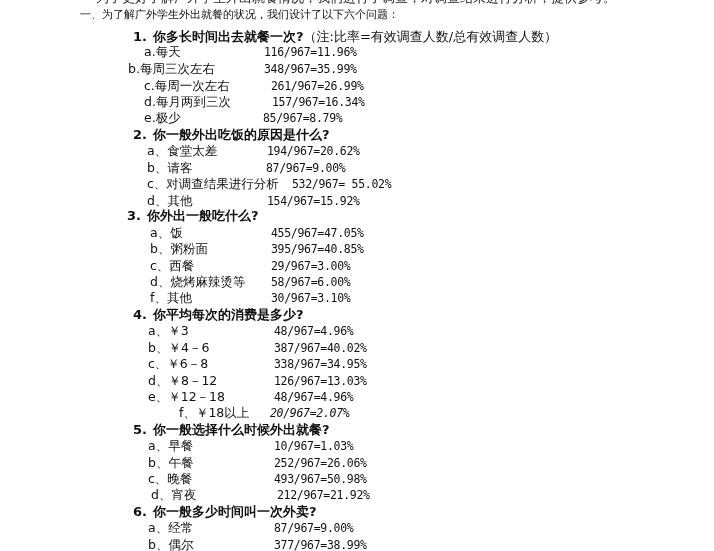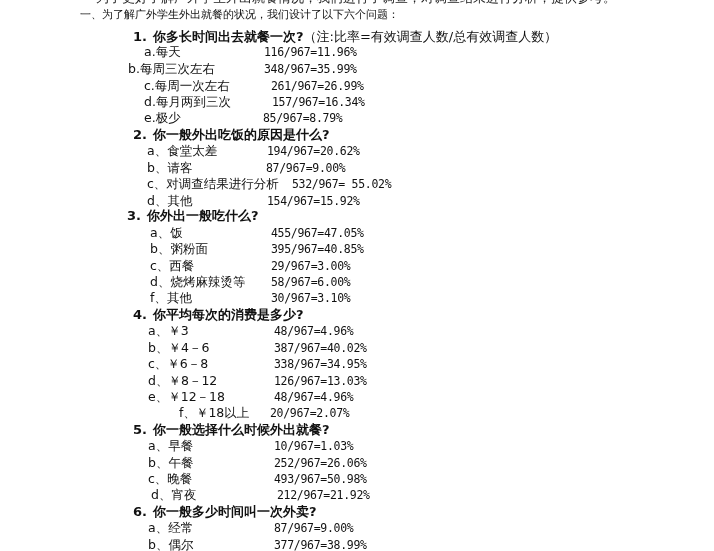--- a/index.html
+++ b/index.html
@@ -69,21 +69,21 @@
   <div class="opt-val" style="top:323px;left:274px;">48/967=4.96%</div>
   <div class="opt-label" style="top:340px;left:148px;">b、￥4－6</div>
   <div class="opt-val" style="top:340px;left:274px;">387/967=40.02%</div>
   <div class="opt-label" style="top:356px;left:148px;">c、￥6－8</div>
   <div class="opt-val" style="top:356px;left:274px;">338/967=34.95%</div>
   <div class="opt-label" style="top:373px;left:148px;">d、￥8－12</div>
   <div class="opt-val" style="top:373px;left:274px;">126/967=13.03%</div>
   <div class="opt-label" style="top:389px;left:148px;">e、￥12－18</div>
   <div class="opt-val" style="top:389px;left:274px;">48/967=4.96%</div>
   <div class="opt-label" style="top:405px;left:157px;margin-left:22px;">f、￥18以上</div>
-  <div class="opt-val" style="top:405px;left:270px;">20/967=2.07%</div>
+  <div class="opt-val" style="top:405px;left:270px;font-style:italic;">20/967=2.07%</div>
 
   <div class="line q" style="top:422px;left:133px;">
     <span class="num">5.</span><span>你一般选择什么时候外出就餐?</span>
   </div>
   <div class="opt-label" style="top:438px;left:148px;">a、早餐</div>
   <div class="opt-val" style="top:438px;left:274px;">10/967=1.03%</div>
   <div class="opt-label" style="top:455px;left:148px;">b、午餐</div>
   <div class="opt-val" style="top:455px;left:274px;">252/967=26.06%</div>
   <div class="opt-label" style="top:471px;left:148px;">c、晚餐</div>
   <div class="opt-val" style="top:471px;left:274px;text-align:center;">493/967=50.98%</div>

